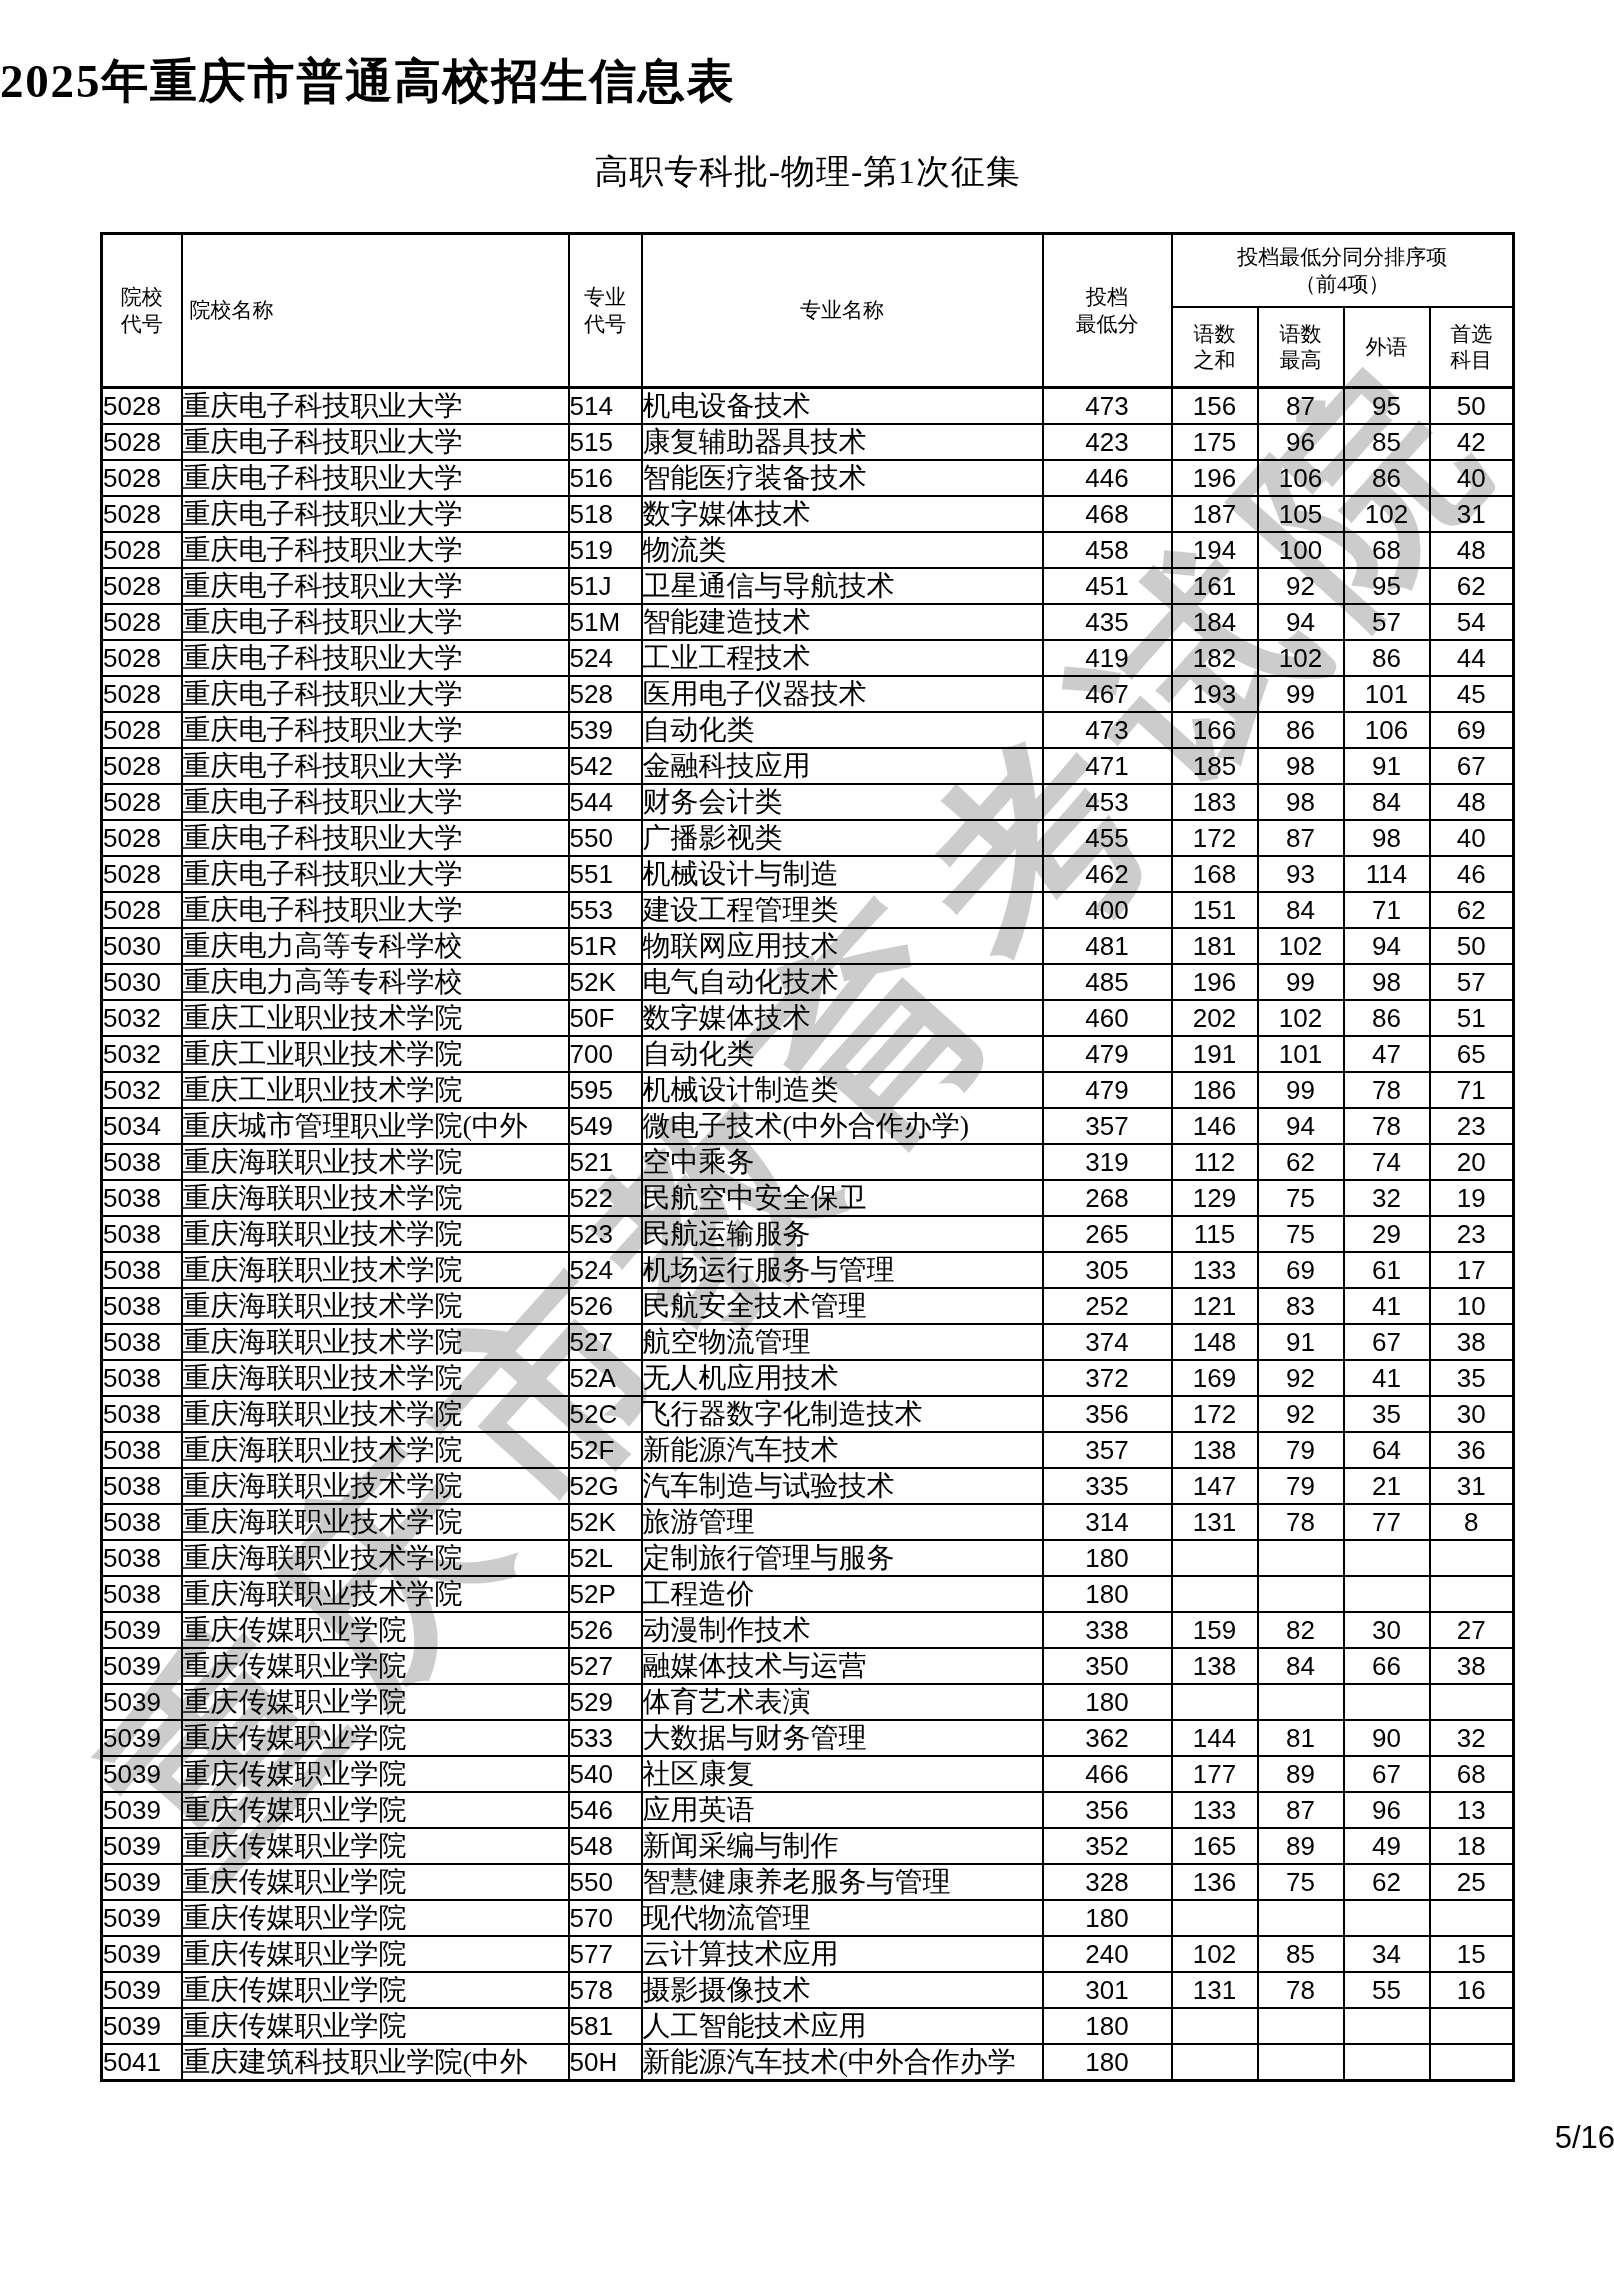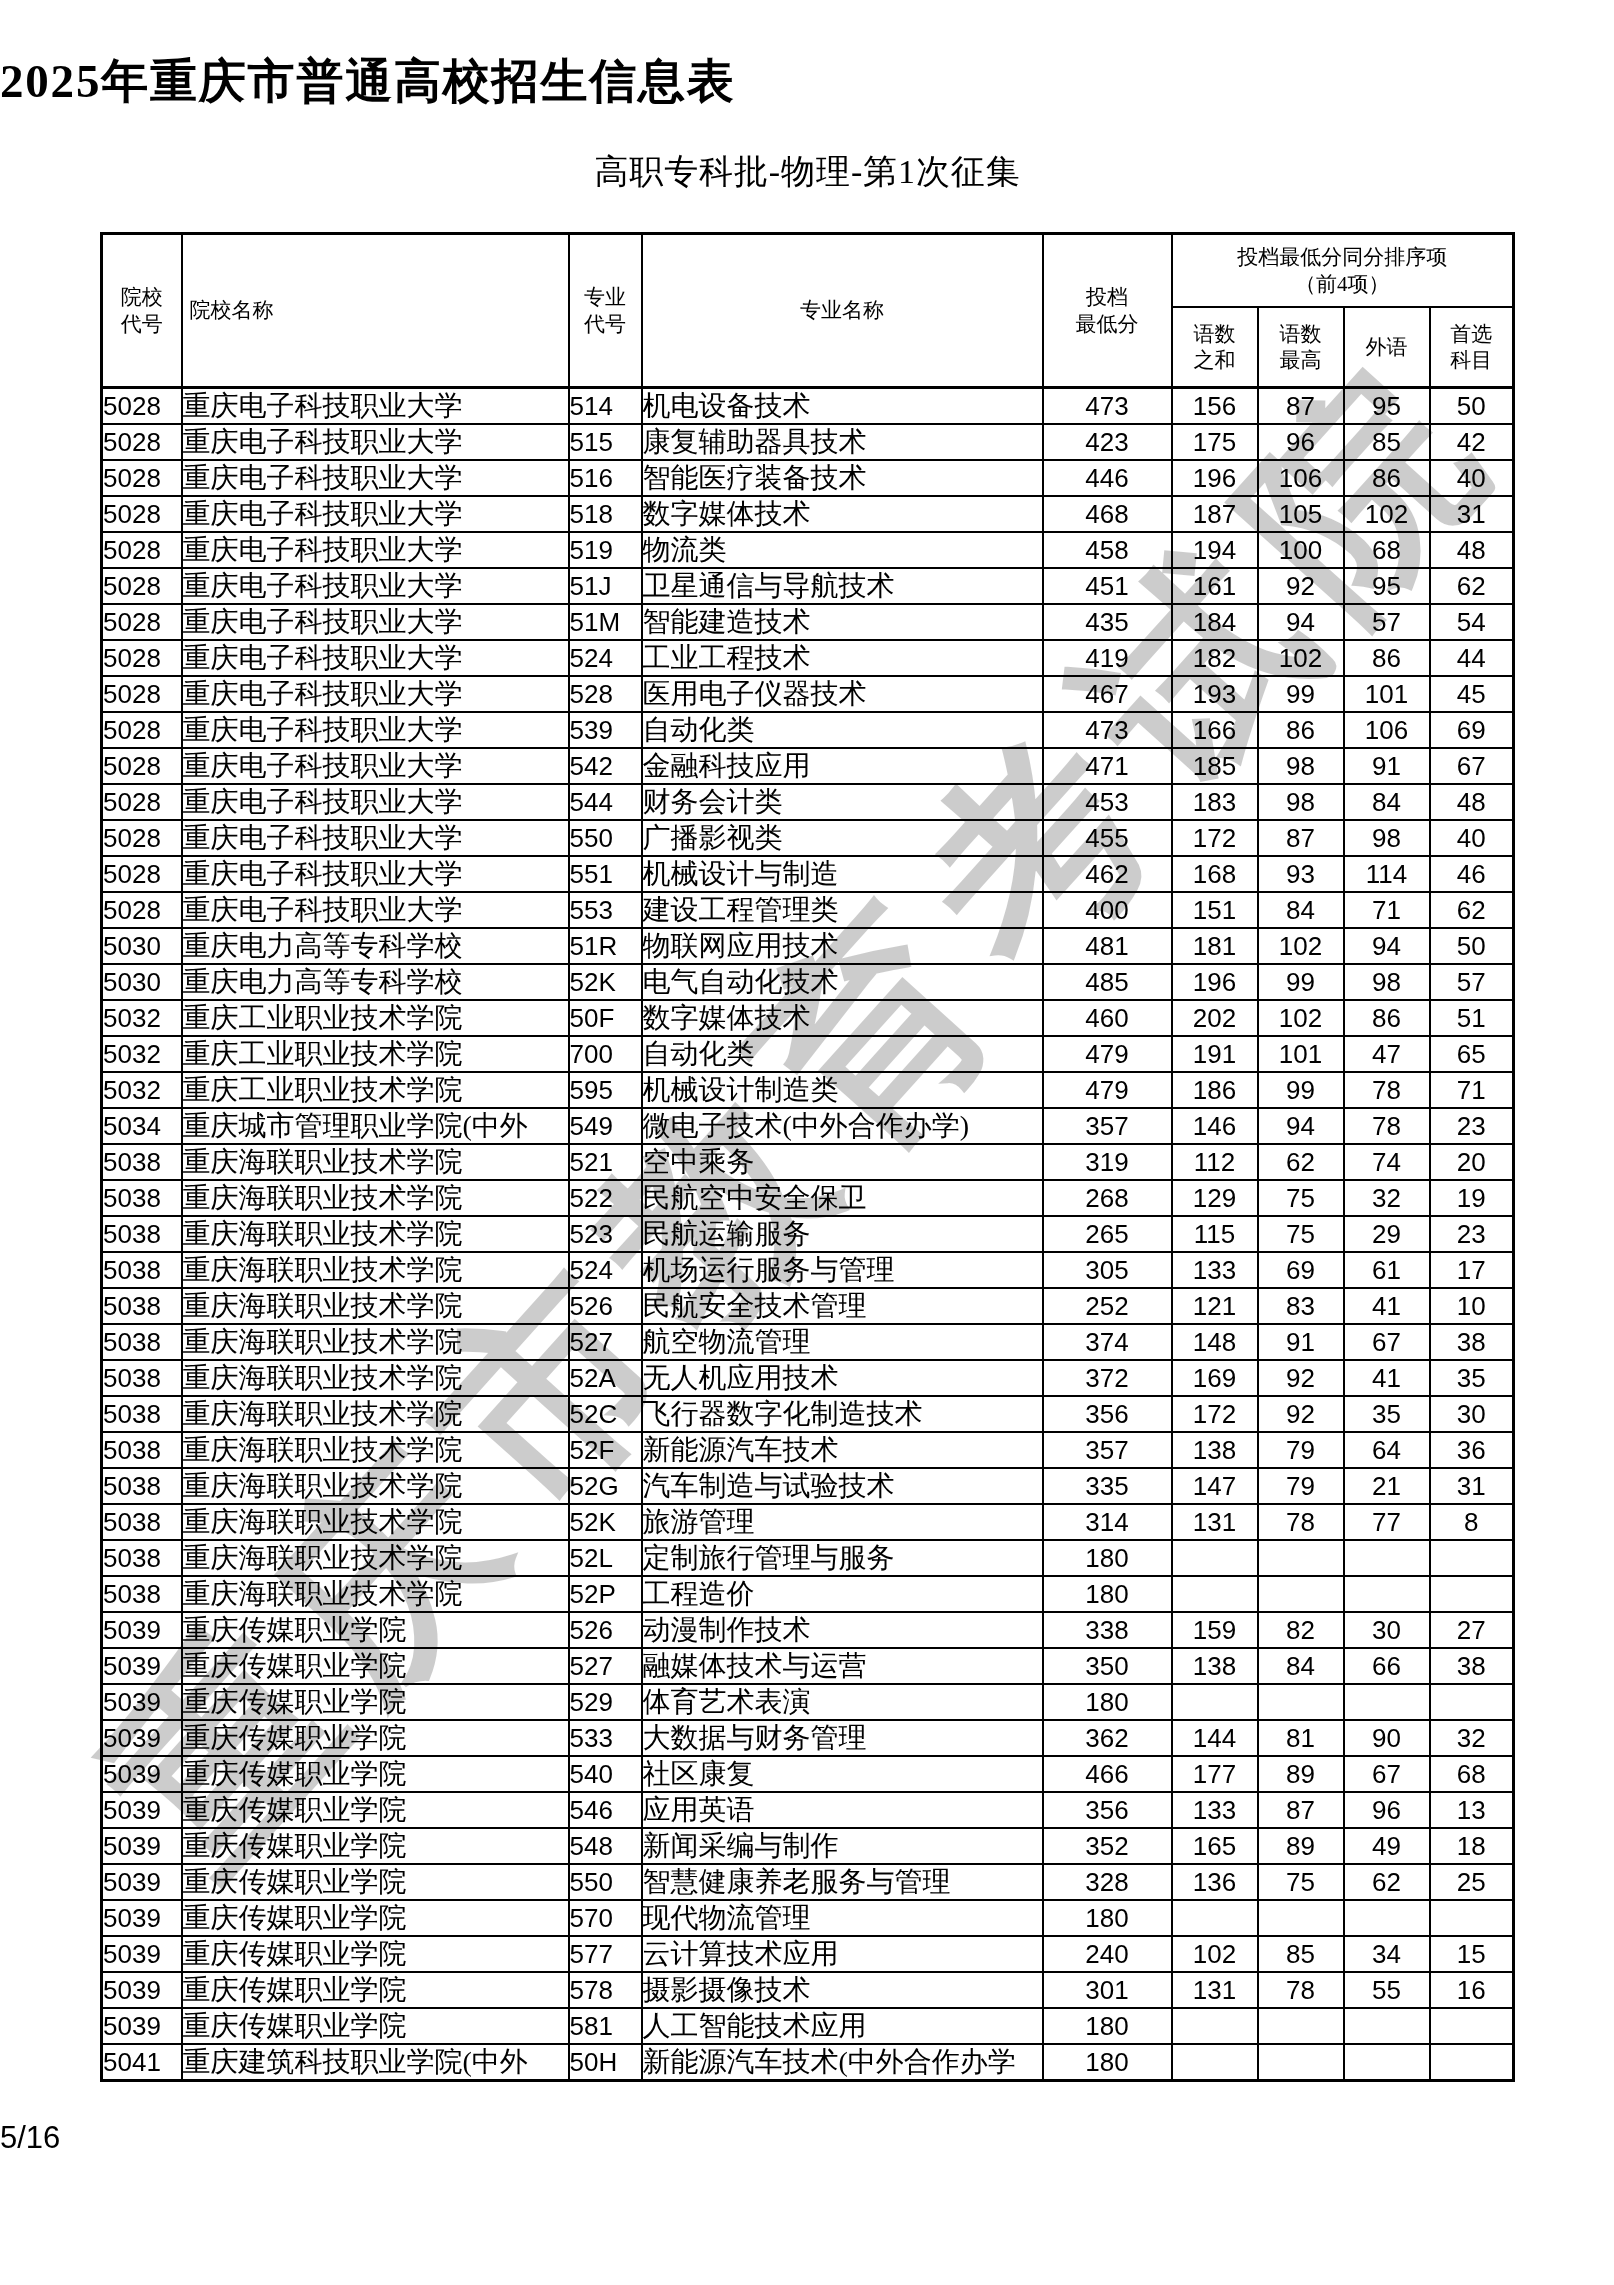--- a/index.html
+++ b/index.html
@@ -48,21 +48,21 @@
     height:34px;
     font-size:28px;
     line-height:1.1;
     vertical-align:middle;
   }
   td.c-code { text-align:left; padding-left:7.2px; font-family:"Liberation Sans","DejaVu Sans",sans-serif; font-size:26px; }
   td.c-name { text-align:left; padding-left:7.2px; }
   td.c-num  { text-align:center; font-family:"Liberation Sans","DejaVu Sans",sans-serif; font-size:26px; }
   .footer {
     margin-top:38px;
-    text-align:left;
+    text-align:right;
     font-size:31px;
     font-family:"Liberation Sans","DejaVu Sans",sans-serif;
   }
   .watermark {
     position:absolute;
     left:805px; top:1113px;
     transform:translate(-50%,-50%) rotate(-48deg);
     font-size:213px;
     font-weight:bold;
     letter-spacing:29px;

